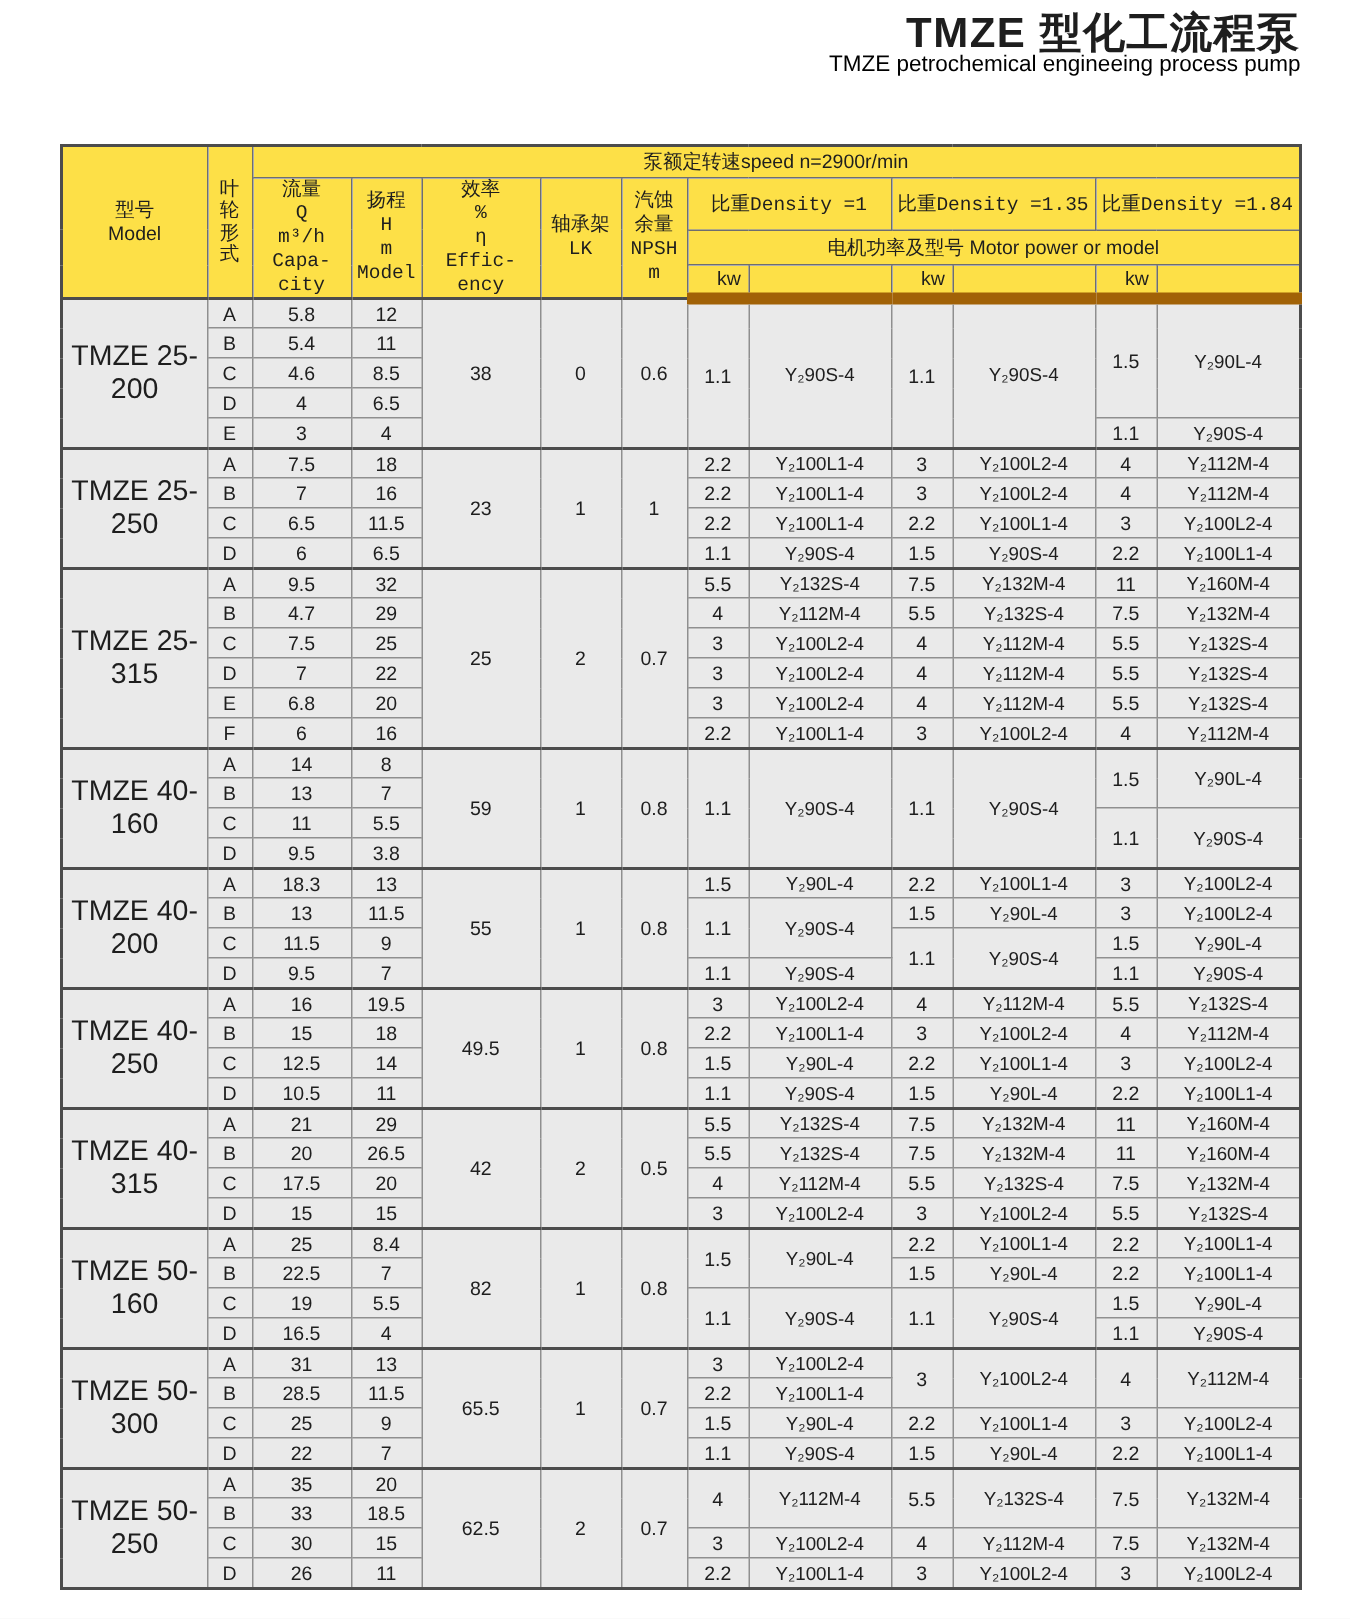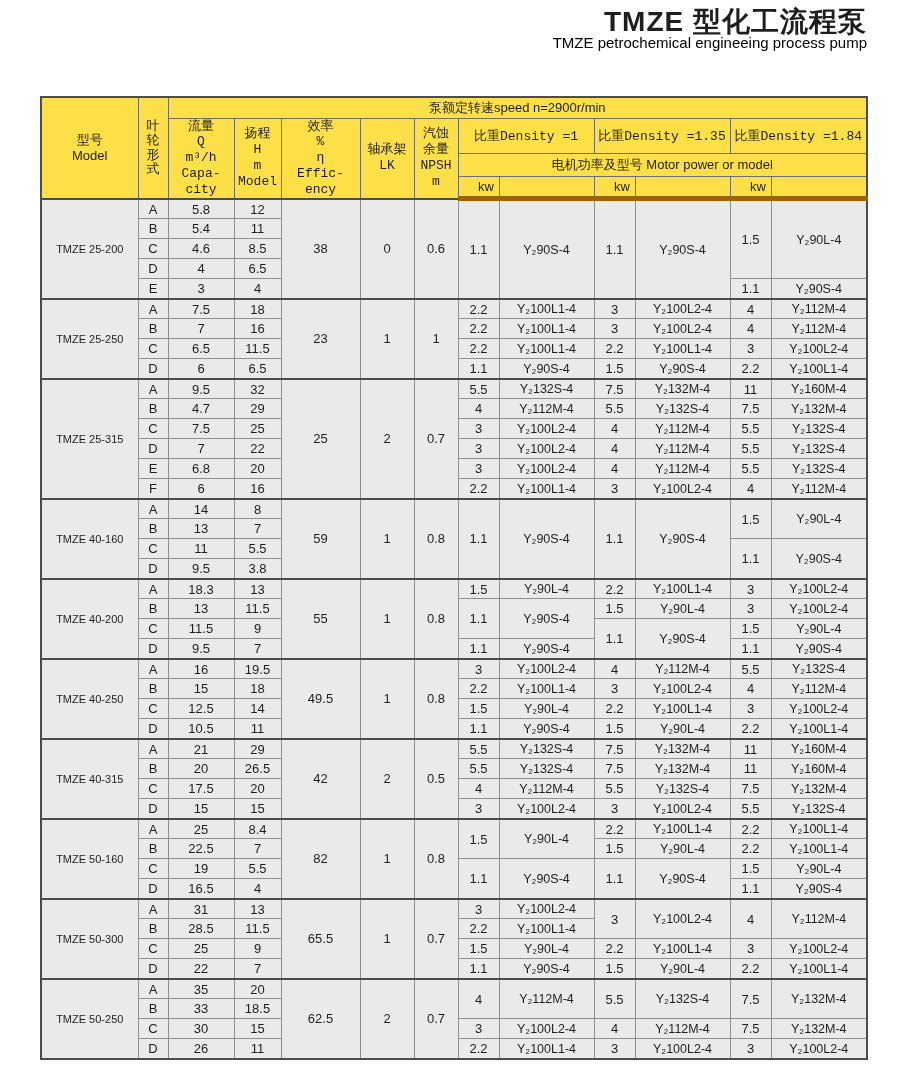--- a/index.html
+++ b/index.html
@@ -30,25 +30,25 @@
     border:1px solid #8f8f8f;padding:0 1px;text-align:center;vertical-align:middle;
     font-weight:400;overflow:hidden;
   }
   .perf th{border-color:#6e6e6e;background:#fde047;}
   .perf thead tr.h-speed{height:21px;}
   .perf thead tr.h-density{height:35px;font-family:Liberation Mono, monospace;}
   .perf thead tr.h-motor{height:23px;}
   .perf thead tr.h-kw{height:22px;}
   .perf tbody tr{height:20px;}
   .perf tbody tr.group-start td{border-top:2px solid #4c4c4c;}
-  .perf thead tr.h-kw th{border-bottom:5px solid #a16207;padding-left:16px;}
+  .perf thead tr.h-kw th{border-bottom:8px solid #a16207;padding-left:16px;}
 
   .hl{display:block;line-height:1.22;}
   .imp-ch{display:block;line-height:1.12;font-size:13px;}
-  .c-model{font-size:11px;margin-top:32px;}
+  .c-model{font-size:19px;margin-top:32px;}
   .c-letter{font-size:13px;}
   .c-num{font-size:13px;}
   .c-motor{font-size:12.5px;}
 </style>
 </head>
 <body>
 
 <div class="page">
 
   <div class="title-zh">TMZE 型化工流程泵</div>

